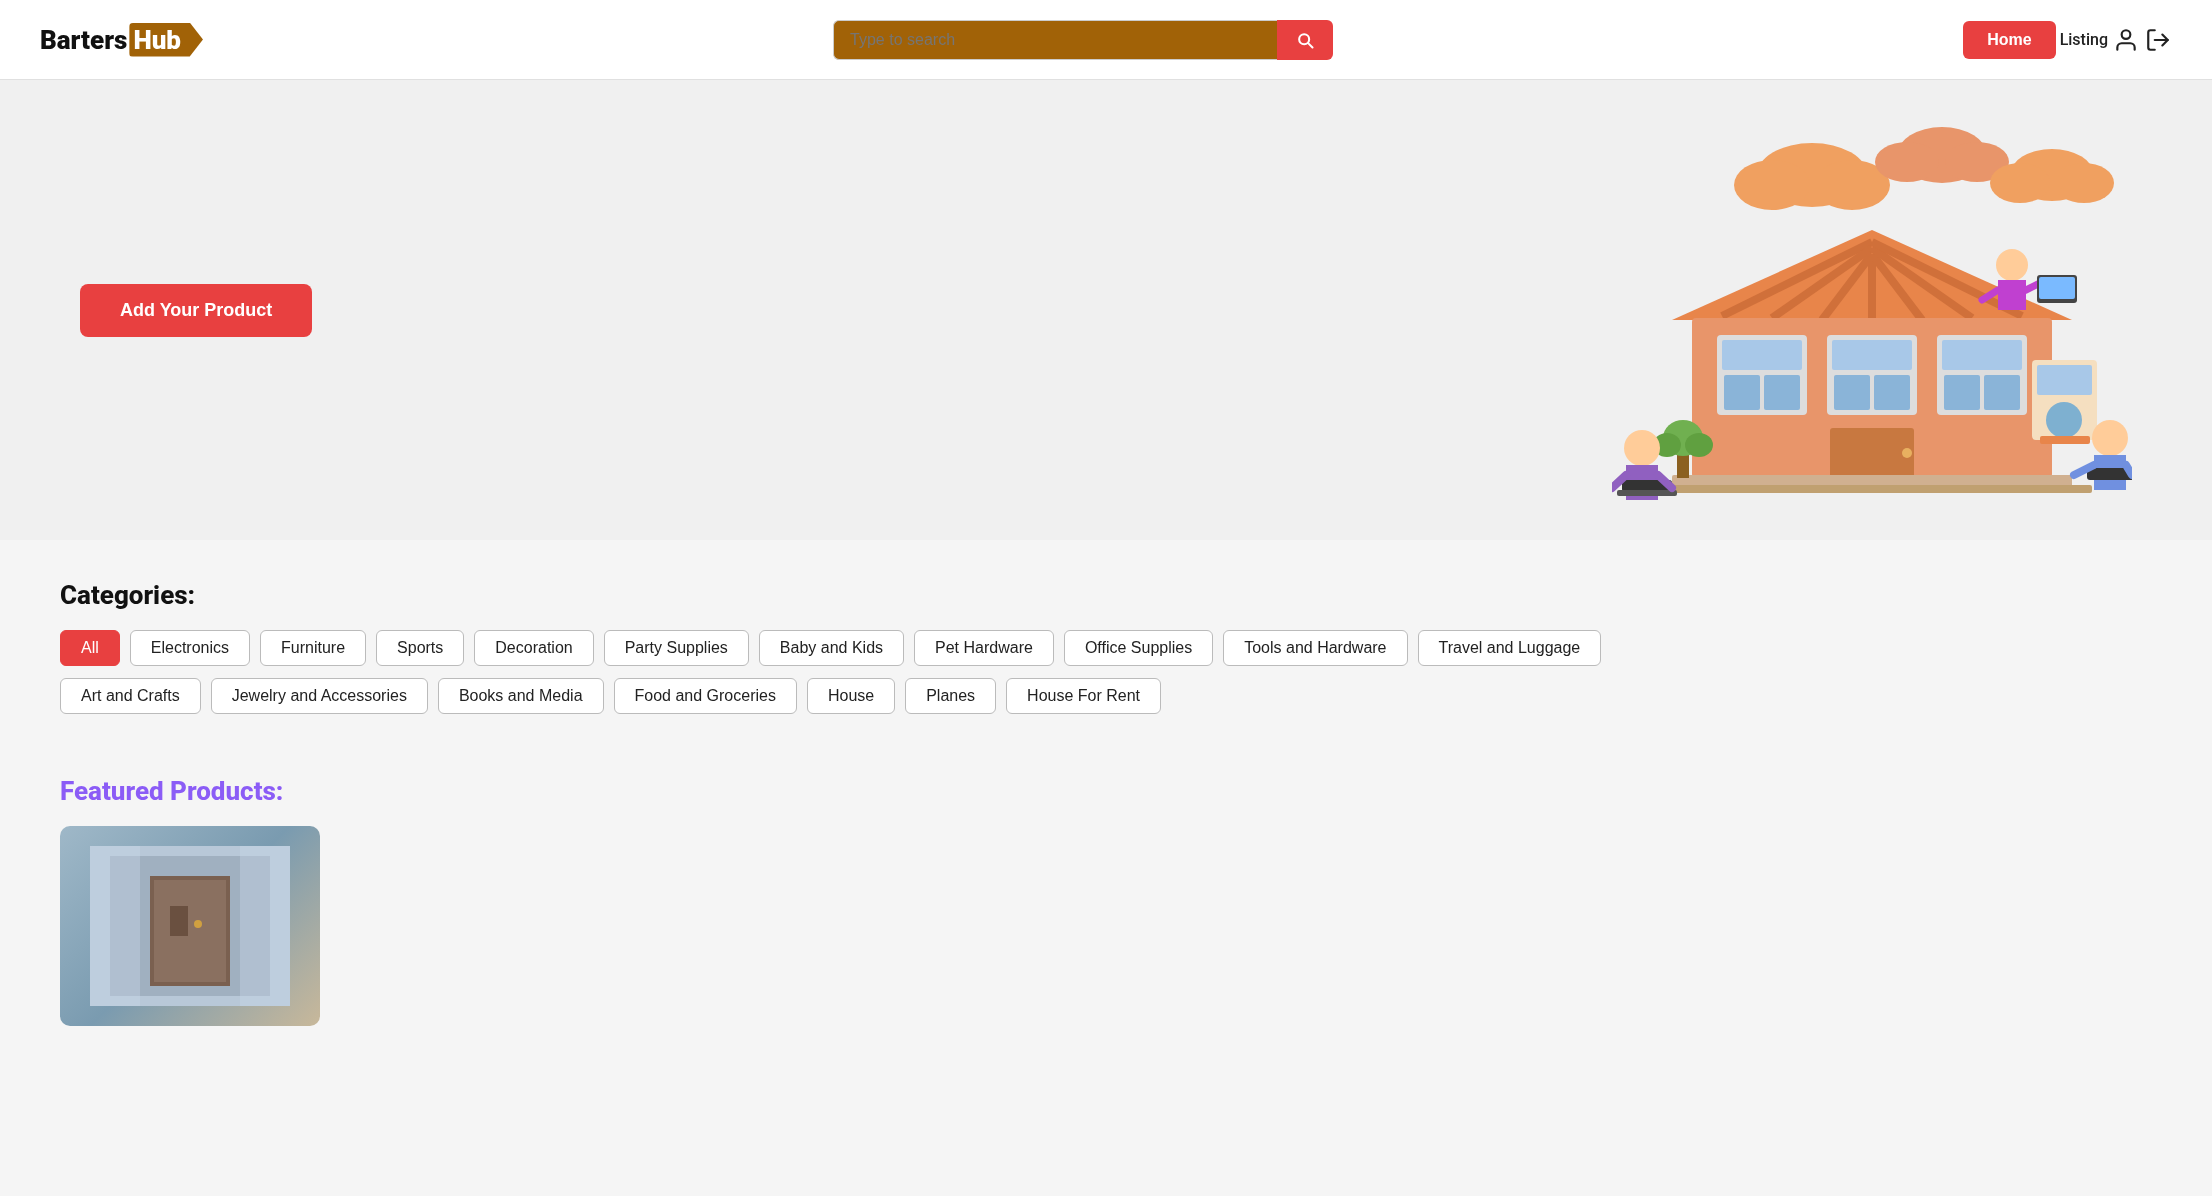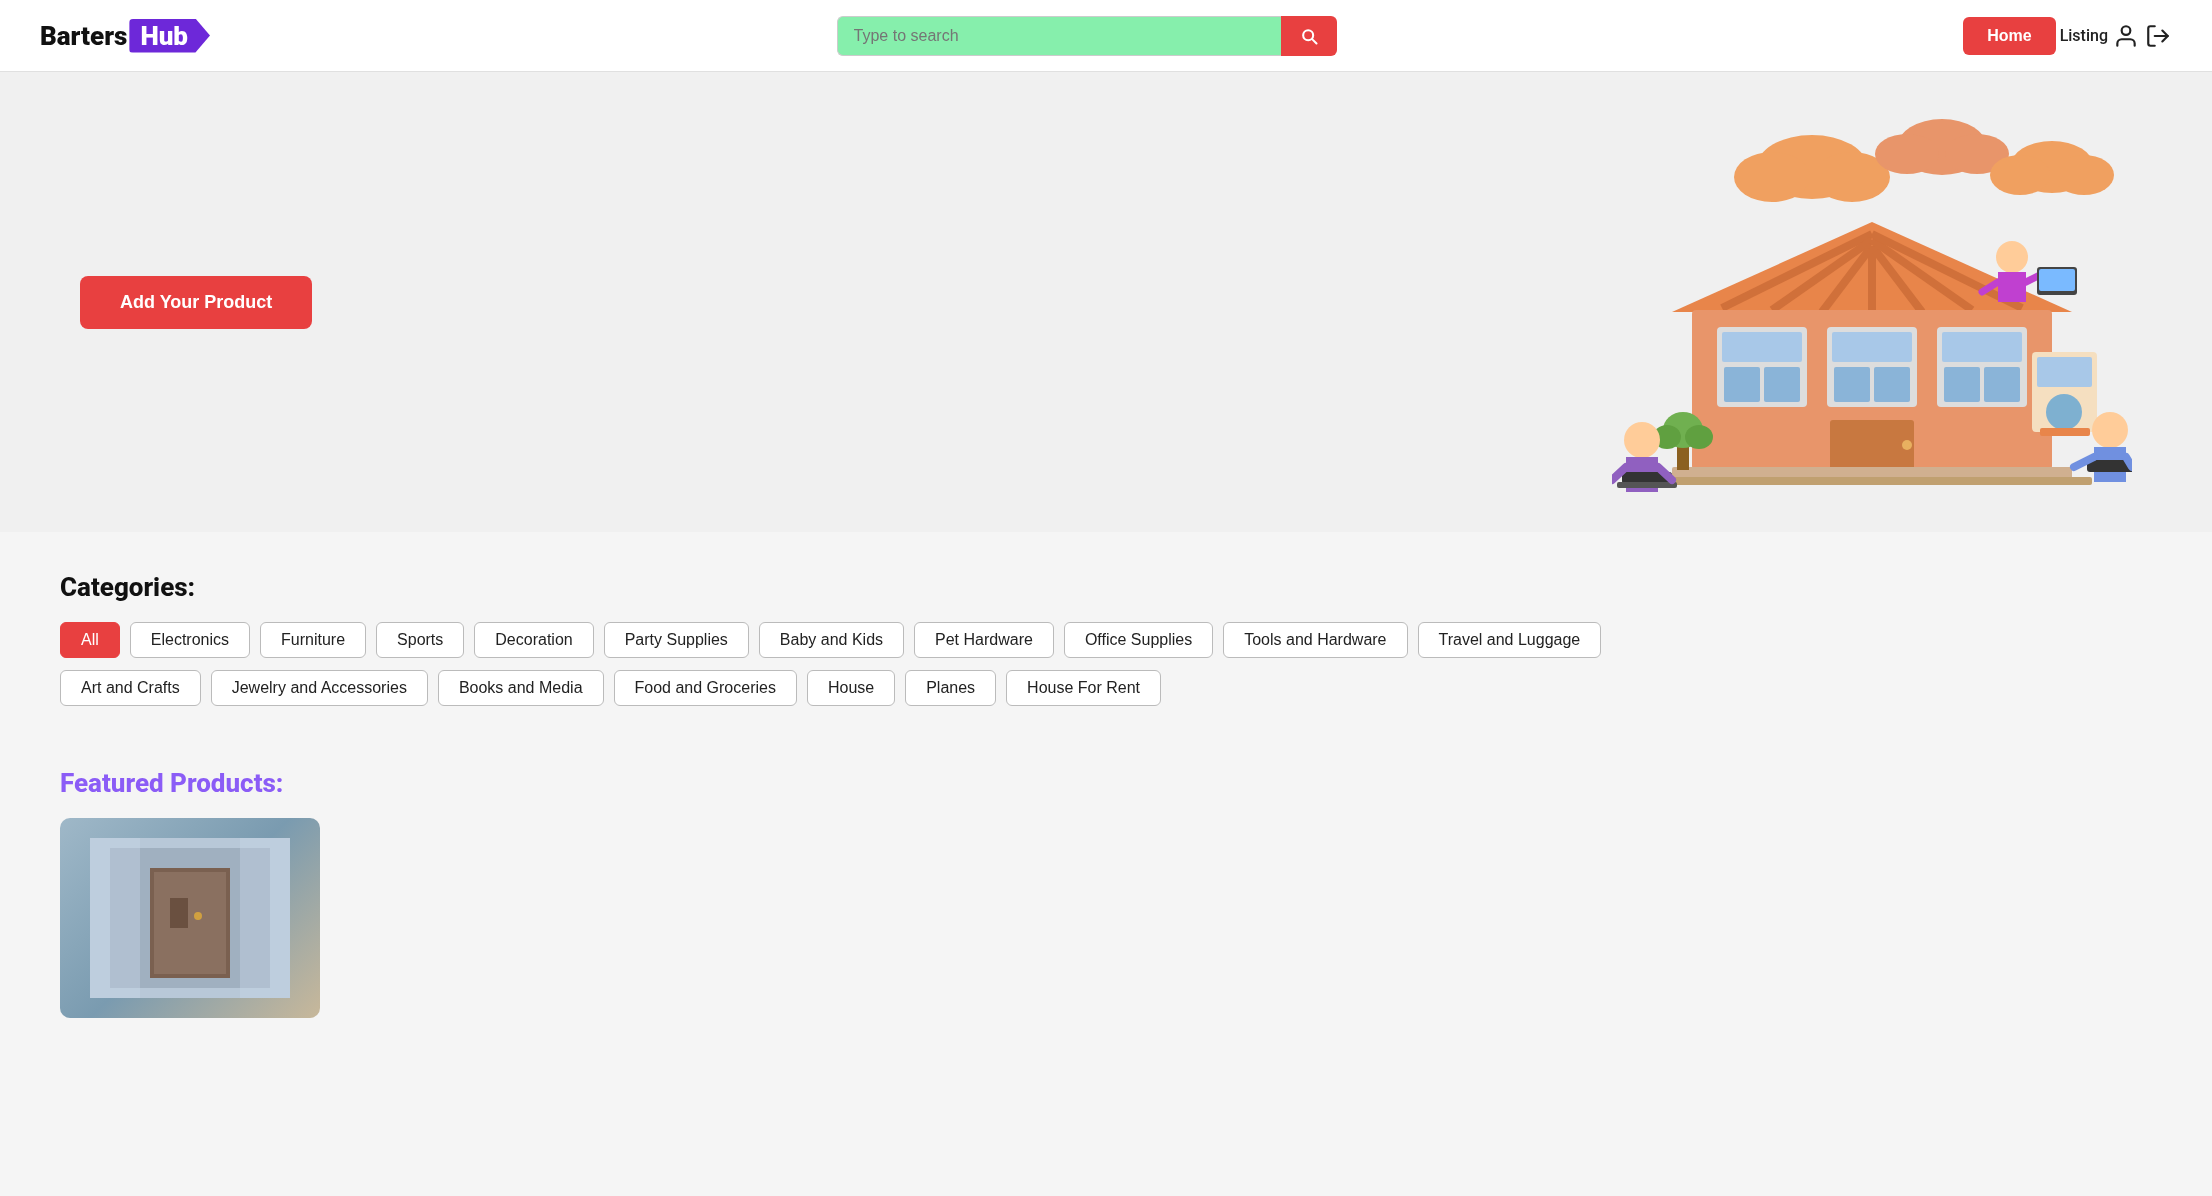--- a/index.html
+++ b/index.html
@@ -5,38 +5,38 @@
     * { box-sizing: border-box; margin: 0; padding: 0; }
     body { font-family: -apple-system, BlinkMacSystemFont, 'Segoe UI', Roboto, sans-serif; background: #f5f5f5; color: #222; }
 
     
     .header {
       background: #fff;
       border-bottom: 1px solid #e0e0e0;
       display: flex;
       align-items: center;
       padding: 0 40px;
-      height: 72px;
+      height: 80px;
       gap: 20px;
     }
     .search-wrap {
       flex: 1;
       display: flex;
       max-width: 500px;
       margin: 0 auto;
     }
     .search-input {
       flex: 1;
       border: 1.5px solid #ccc;
       border-right: none;
       border-radius: 6px 0 0 6px;
       padding: 10px 16px;
       font-size: 16px;
       outline: none;
-      background: #86efac;
+      background: #a16207;
     }
     .search-btn {
       background: #e84040;
       border: none;
       border-radius: 0 6px 6px 0;
       padding: 10px 18px;
       cursor: pointer;
       display: flex;
       align-items: center;
       justify-content: center;
@@ -185,25 +185,25 @@
       align-items: center;
       cursor: pointer;
       user-select: none;
     }
     .logo-text-barters {
       font-size: 26px;
       font-weight: 900;
       color: #111;
     }
     .logo-hub-badge {
-      background: #6d28d9;
+      background: #a16207;
       color: #fff;
       font-size: 26px;
       font-weight: 900;
-      padding: 2px 18px 2px 11px;
+      padding: 2px 18px 2px 4px;
       margin-left: 2px;
       border-radius: 4px;
       clip-path: polygon(0 0, 82% 0, 100% 50%, 82% 100%, 0 100%);
       padding-right: 22px;
     }
   </style>
 </head>
 <body>
 
 <header class="header">

